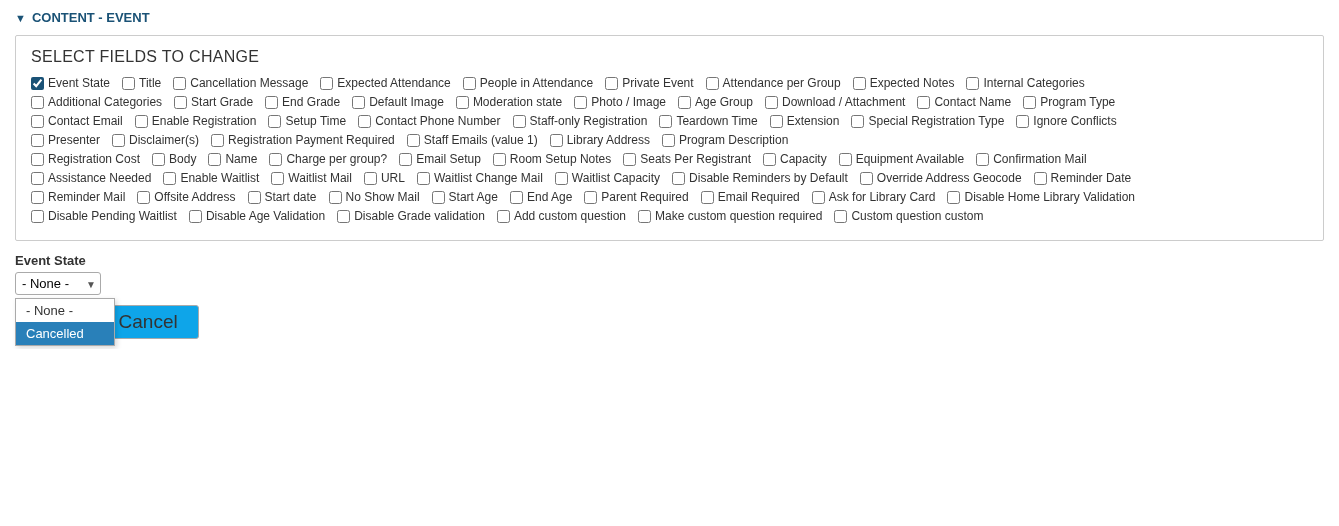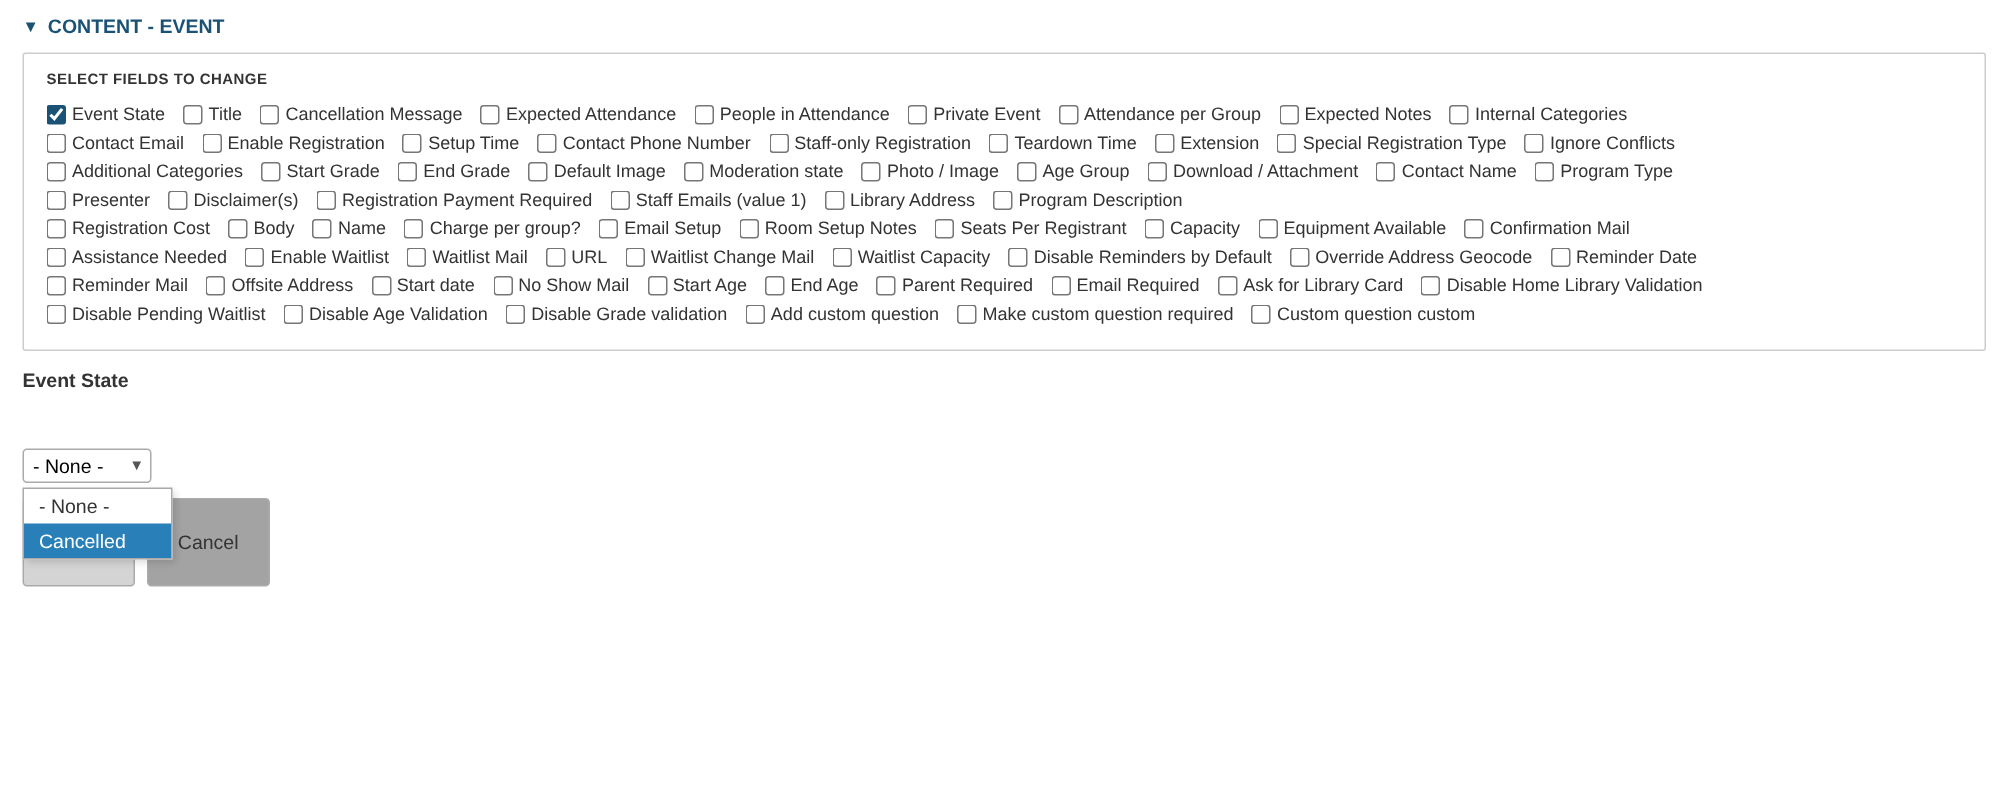--- a/index.html
+++ b/index.html
@@ -27,22 +27,22 @@
       color: #1a5276;
       font-size: 11px;
     }
     .select-fields-box {
       border: 1px solid #ccc;
       padding: 12px 15px;
       margin-bottom: 12px;
       border-radius: 2px;
     }
     .select-fields-title {
-      font-weight: bold;
-      font-size: 10px;
+      font-weight: normal;
+      font-size: 16px;
       color: #333;
       margin-bottom: 10px;
       letter-spacing: 0.3px;
     }
     .field-item {
       display: flex;
       align-items: center;
       gap: 4px;
       white-space: nowrap;
       margin-right: 12px;
@@ -65,21 +65,20 @@
     .event-state-label {
       font-size: 13px;
       font-weight: bold;
       color: #333;
       margin-bottom: 4px;
     }
     .dropdown-wrapper {
       position: relative;
       display: inline-block;
       margin-bottom: 4px;
-      margin-top: 34px;
     }
     .dropdown-select {
       padding: 3px 20px 3px 6px;
       border: 1px solid #aaa;
       border-radius: 3px;
       font-size: 13px;
       background: #fff;
       cursor: pointer;
       appearance: none;
       -webkit-appearance: none;
@@ -122,25 +121,25 @@
     .btn-apply {
       padding: 5px 20px;
       background: #d4d4d4;
       border: 1px solid #aaa;
       border-radius: 3px;
       font-size: 13px;
       cursor: pointer;
       color: #333;
     }
     .btn-cancel {
-      padding: 21px 20px;
-      background: #a3a3a3;
+      padding: 5px 20px;
+      background: #0ea5e9;
       border: 1px solid #aaa;
       border-radius: 3px;
-      font-size: 13px;
+      font-size: 19px;
       cursor: pointer;
       color: #333;
     }
     
     .fields-grid {
       width: 100%;
     }
     .fields-row-wrap {
       display: flex;
       flex-wrap: wrap;
@@ -196,20 +195,62 @@
             <input type="checkbox" id="cb_internal_notes" style="">
             <label for="cb_internal_notes">Expected Notes</label>
           </div>
           <div class="field-item">
             <input type="checkbox" id="cb_internal_categories" style="">
             <label for="cb_internal_categories">Internal Categories</label>
           </div>
         </div>
         <div class="fields-row-wrap">
           <div class="field-item">
+            <input type="checkbox" id="cb_additional_categories" style="">
+            <label for="cb_additional_categories">Additional Categories</label>
+          </div>
+          <div class="field-item">
+            <input type="checkbox" id="cb_start_grade" style="">
+            <label for="cb_start_grade">Start Grade</label>
+          </div>
+          <div class="field-item">
+            <input type="checkbox" id="cb_end_grade" style="">
+            <label for="cb_end_grade">End Grade</label>
+          </div>
+          <div class="field-item">
+            <input type="checkbox" id="cb_default_image" style="">
+            <label for="cb_default_image">Default Image</label>
+          </div>
+          <div class="field-item">
+            <input type="checkbox" id="cb_moderation_state" style="">
+            <label for="cb_moderation_state">Moderation state</label>
+          </div>
+          <div class="field-item">
+            <input type="checkbox" id="cb_photo_image" style="">
+            <label for="cb_photo_image">Photo / Image</label>
+          </div>
+          <div class="field-item">
+            <input type="checkbox" id="cb_age_group" style="">
+            <label for="cb_age_group">Age Group</label>
+          </div>
+          <div class="field-item">
+            <input type="checkbox" id="cb_download_attachment" style="">
+            <label for="cb_download_attachment">Download / Attachment</label>
+          </div>
+          <div class="field-item">
+            <input type="checkbox" id="cb_contact_name" style="">
+            <label for="cb_contact_name">Contact Name</label>
+          </div>
+          <div class="field-item">
+            <input type="checkbox" id="cb_program_type" style="">
+            <label for="cb_program_type">Program Type</label>
+          </div>
+        </div>
+        <div class="fields-row-wrap">
+          <div class="field-item">
             <input type="checkbox" id="cb_contact_email" style="">
             <label for="cb_contact_email">Contact Email</label>
           </div>
           <div class="field-item">
             <input type="checkbox" id="cb_enable_registration" style="">
             <label for="cb_enable_registration">Enable Registration</label>
           </div>
           <div class="field-item">
             <input type="checkbox" id="cb_setup_time" style="">
             <label for="cb_setup_time">Setup Time</label>
@@ -230,62 +271,20 @@
             <input type="checkbox" id="cb_extension" style="">
             <label for="cb_extension">Extension</label>
           </div>
           <div class="field-item">
             <input type="checkbox" id="cb_special_registration_type" style="">
             <label for="cb_special_registration_type">Special Registration Type</label>
           </div>
           <div class="field-item">
             <input type="checkbox" id="cb_ignore_conflicts" style="">
             <label for="cb_ignore_conflicts">Ignore Conflicts</label>
-          </div>
-        </div>
-        <div class="fields-row-wrap">
-          <div class="field-item">
-            <input type="checkbox" id="cb_additional_categories" style="">
-            <label for="cb_additional_categories">Additional Categories</label>
-          </div>
-          <div class="field-item">
-            <input type="checkbox" id="cb_start_grade" style="">
-            <label for="cb_start_grade">Start Grade</label>
-          </div>
-          <div class="field-item">
-            <input type="checkbox" id="cb_end_grade" style="">
-            <label for="cb_end_grade">End Grade</label>
-          </div>
-          <div class="field-item">
-            <input type="checkbox" id="cb_default_image" style="">
-            <label for="cb_default_image">Default Image</label>
-          </div>
-          <div class="field-item">
-            <input type="checkbox" id="cb_moderation_state" style="">
-            <label for="cb_moderation_state">Moderation state</label>
-          </div>
-          <div class="field-item">
-            <input type="checkbox" id="cb_photo_image" style="">
-            <label for="cb_photo_image">Photo / Image</label>
-          </div>
-          <div class="field-item">
-            <input type="checkbox" id="cb_age_group" style="">
-            <label for="cb_age_group">Age Group</label>
-          </div>
-          <div class="field-item">
-            <input type="checkbox" id="cb_download_attachment" style="">
-            <label for="cb_download_attachment">Download / Attachment</label>
-          </div>
-          <div class="field-item">
-            <input type="checkbox" id="cb_contact_name" style="">
-            <label for="cb_contact_name">Contact Name</label>
-          </div>
-          <div class="field-item">
-            <input type="checkbox" id="cb_program_type" style="">
-            <label for="cb_program_type">Program Type</label>
           </div>
         </div>
         <div class="fields-row-wrap">
           <div class="field-item">
             <input type="checkbox" id="cb_presenter" style="">
             <label for="cb_presenter">Presenter</label>
           </div>
           <div class="field-item">
             <input type="checkbox" id="cb_disclaimer" style="">
             <label for="cb_disclaimer">Disclaimer(s)</label>

